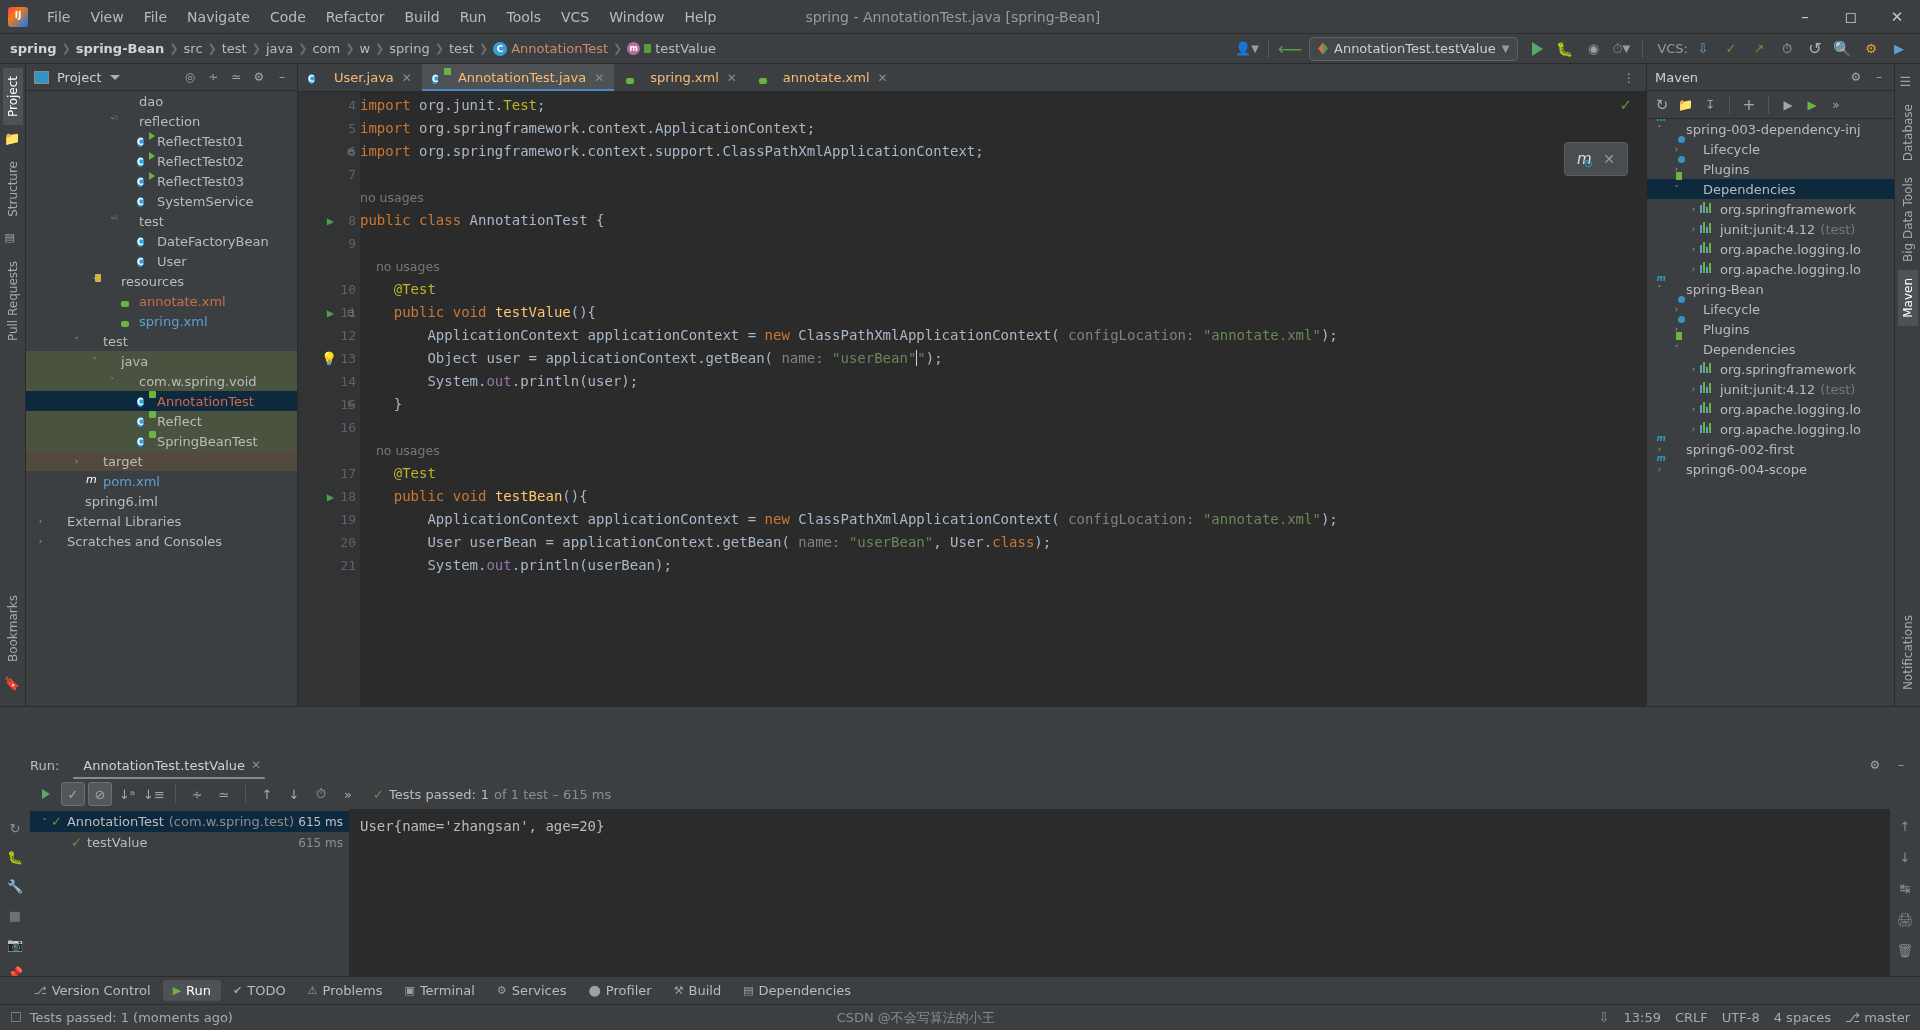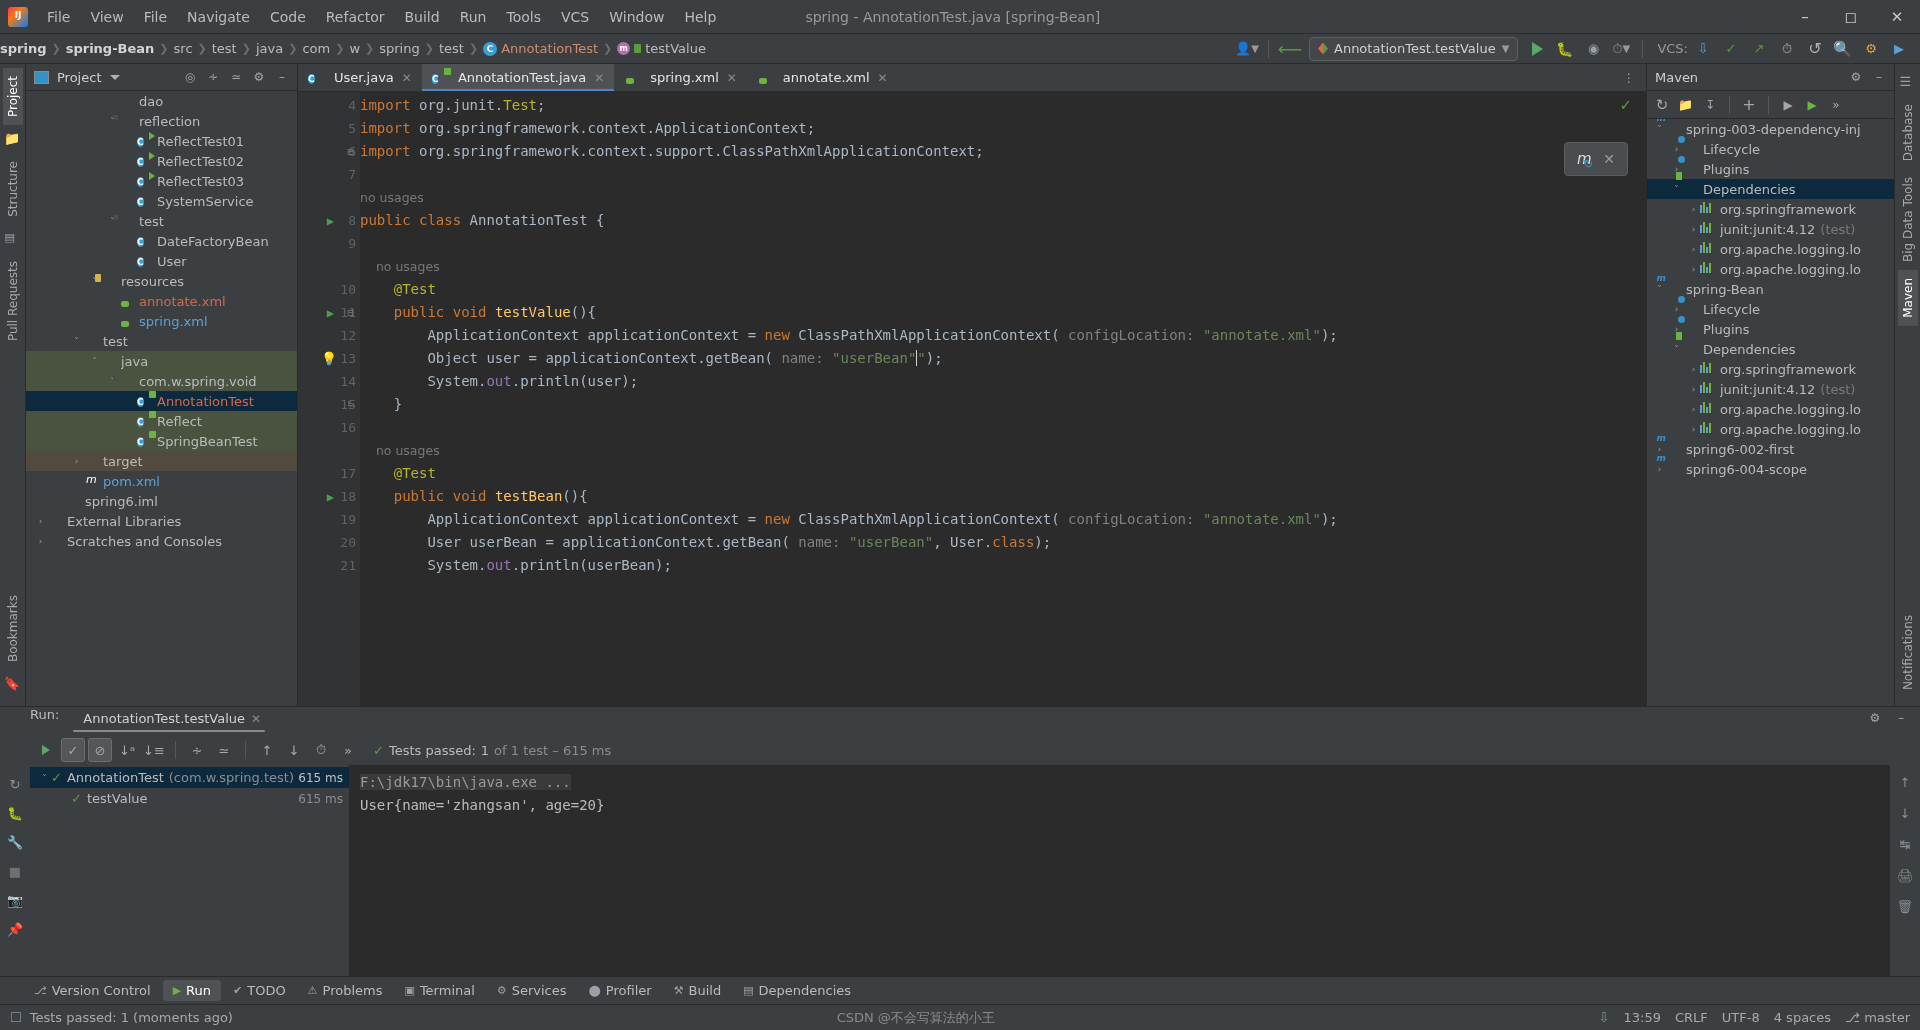--- a/index.html
+++ b/index.html
@@ -33,21 +33,21 @@
     padding: 4px 9px; font-size: 14px; color: #bbbbbb; cursor: default;
     border-radius: 2px;
   }
   .win-title { margin-left: 80px; font-size: 14px; color: #9a9a9a; }
   .win-controls { margin-left: auto; display: flex; align-items: center; gap: 0; }
   .wc { width: 46px; height: 34px; display: flex; align-items: center; justify-content: center; color: #c8c8c8; font-size: 15px; }
 
   
   .navbar {
     height: 30px; background: #3c3f41; display: flex; align-items: center;
-    flex: none; border-bottom: 1px solid #2b2b2b;
+    padding-left: 10px; flex: none; border-bottom: 1px solid #2b2b2b;
     font-size: 13px;
   }
   .crumb { display: flex; align-items: center; color: #bbbbbb; white-space: nowrap; }
   .crumb.bold { font-weight: bold; color: #d4d4d4; }
   .crumb-sep { margin: 0 5px; color: #6e6e6e; font-size: 11px; }
   .crumb.cls { color: #cf8b6d; }
   .ic-class {
     width: 14px; height: 14px; border-radius: 50%; background: #389fd6;
     color: #fff; font-size: 9px; line-height: 14px; text-align: center;
     margin-right: 4px; font-weight: bold; flex: none;
@@ -149,21 +149,21 @@
     height: 28px; background:#3c3f41; display:flex; align-items:stretch; flex:none;
     border-bottom:1px solid #2b2b2b; position: relative;
   }
   .etab {
     display:flex;align-items:center;gap:6px;padding:0 10px;font-size:13px;color:#bbbbbb;
     cursor:default; position:relative;
   }
   .etab.active { background:#4e5254; color:#e6e6e6; }
   .etab.active::after{content:"";position:absolute;left:0;right:0;bottom:0;height:2px;background:#4a88c7;}
   .etab .x { color:#8a8a8a; font-size:12px; margin-left:2px;}
-  .etab .lbl.red { color:#e5e5e5;text-align:right;}
+  .etab .lbl.red { color:#fdba74;text-align:right;}
   .tabs-right { margin-left:auto; display:flex;align-items:center;padding-right:6px;}
 
   .editorwrap { flex:1 1 auto; display:flex; min-height:0; position:relative; background:#2b2b2b;}
   .gutter { width: 62px; flex:none; background:#313335; font-family:"DejaVu Sans Mono","Liberation Mono",monospace;
     font-size:13px; color:#606366; padding-top:2px; position:relative;}
   .gl { height:23px; display:flex; align-items:center; justify-content:flex-end; padding-right:4px; position:relative;}
   .gl .num { width:24px; text-align:right; }
   .gl .run-ic { position:absolute; right:26px; color:#4f9e4f; font-size:12px;}
   .gl .fold { position:absolute; right:6px; color:#787878; font-size:11px;}
   .gl .bulb { position:absolute; right:22px; color:#f0c040; font-size:13px;}
@@ -210,21 +210,21 @@
   .ic-mvnfolder::after{content:"";position:absolute;right:-2px;bottom:-2px;width:7px;height:7px;border-radius:50%;background:#3592c4;}
   .ic-deps { width:14px;height:12px;position:relative;background:#8a8f93;border-radius:1px;}
   .ic-deps::after{content:"";position:absolute;right:1px;bottom:1px;width:6px;height:8px;background:#6cb33f;}
   .ic-bars { width:14px;height:12px;position:relative;display:flex;align-items:flex-end;gap:1px;}
   .ic-bars i { display:block;width:2px;background:#5f9fd4;}
   .mlabel { overflow:hidden; text-overflow:ellipsis;}
   .mdim { color:#787878; }
 
   
   .runpanel { height: 270px; flex:none; background:#3c3f41; display:flex; flex-direction:column; border-top:1px solid #2b2b2b;}
-  .run-header { height:28px; display:flex; align-items:flex-start; padding-left:30px; gap:10px; flex:none; position:relative;}
+  .run-header { height:28px; display:flex; align-items:center; padding-left:30px; gap:10px; flex:none; position:relative;margin-top:44px;}
   .run-header .lbl { font-size:13px; color:#bbbbbb;}
   .run-tab { display:flex; align-items:center; gap:6px; font-size:13px; color:#d0d0d0; padding:4px 8px; position:relative;}
   .run-tab::after{content:"";position:absolute;left:4px;right:4px;bottom:-2px;height:2px;background:#8a8a8a;border-radius:1px;}
   .run-header .acts { margin-left:auto; display:flex; align-items:center; gap:4px; padding-right:8px;}
 
   .run-body { flex:1 1 auto; display:flex; min-height:0;}
   .run-rail { width:30px; flex:none; background:#3c3f41; display:flex; flex-direction:column; align-items:center; padding-top:42px; gap:14px;}
   .run-main { flex:1 1 auto; display:flex; flex-direction:column; min-width:0;}
   .run-toolbar { height:30px; display:flex; align-items:center; gap:3px; padding-left:4px; flex:none;}
   .rt-btn { width:24px;height:24px;display:flex;align-items:center;justify-content:center;color:#a9a9a9;font-size:13px;border-radius:3px;}
@@ -890,21 +890,21 @@
                 <span class="ms">615 ms</span>
               </div>
               <div class="ttrow">
                 <span style="width:28px;flex:none"></span>
                 <span class="arrow empty">›</span>
                 <span style="color:#5a9c3c;margin-right:5px">✓</span>
                 <span>testValue</span>
                 <span class="ms">615 ms</span>
               </div>
             </div>
-          <div class="console" id="console"><div><span class="cmd">F:\jdk17\bin\java.exe ...</span></div><div>User{name='zhangsan', age=20}</div><div> </div></div>
+          <div class="console" id="console"><div>User{name='zhangsan', age=20}</div><div> </div></div>
           <div class="console-rail">
             <div style="color:#8a8f93;">↑</div>
             <div style="color:#8a8f93;">↓</div>
             <div style="color:#8a8f93;">↹</div>
             <div style="color:#8a8f93;">🖨</div>
             <div style="color:#8a8f93;">🗑</div>
           </div>
         </div>
       </div>
     </div>

